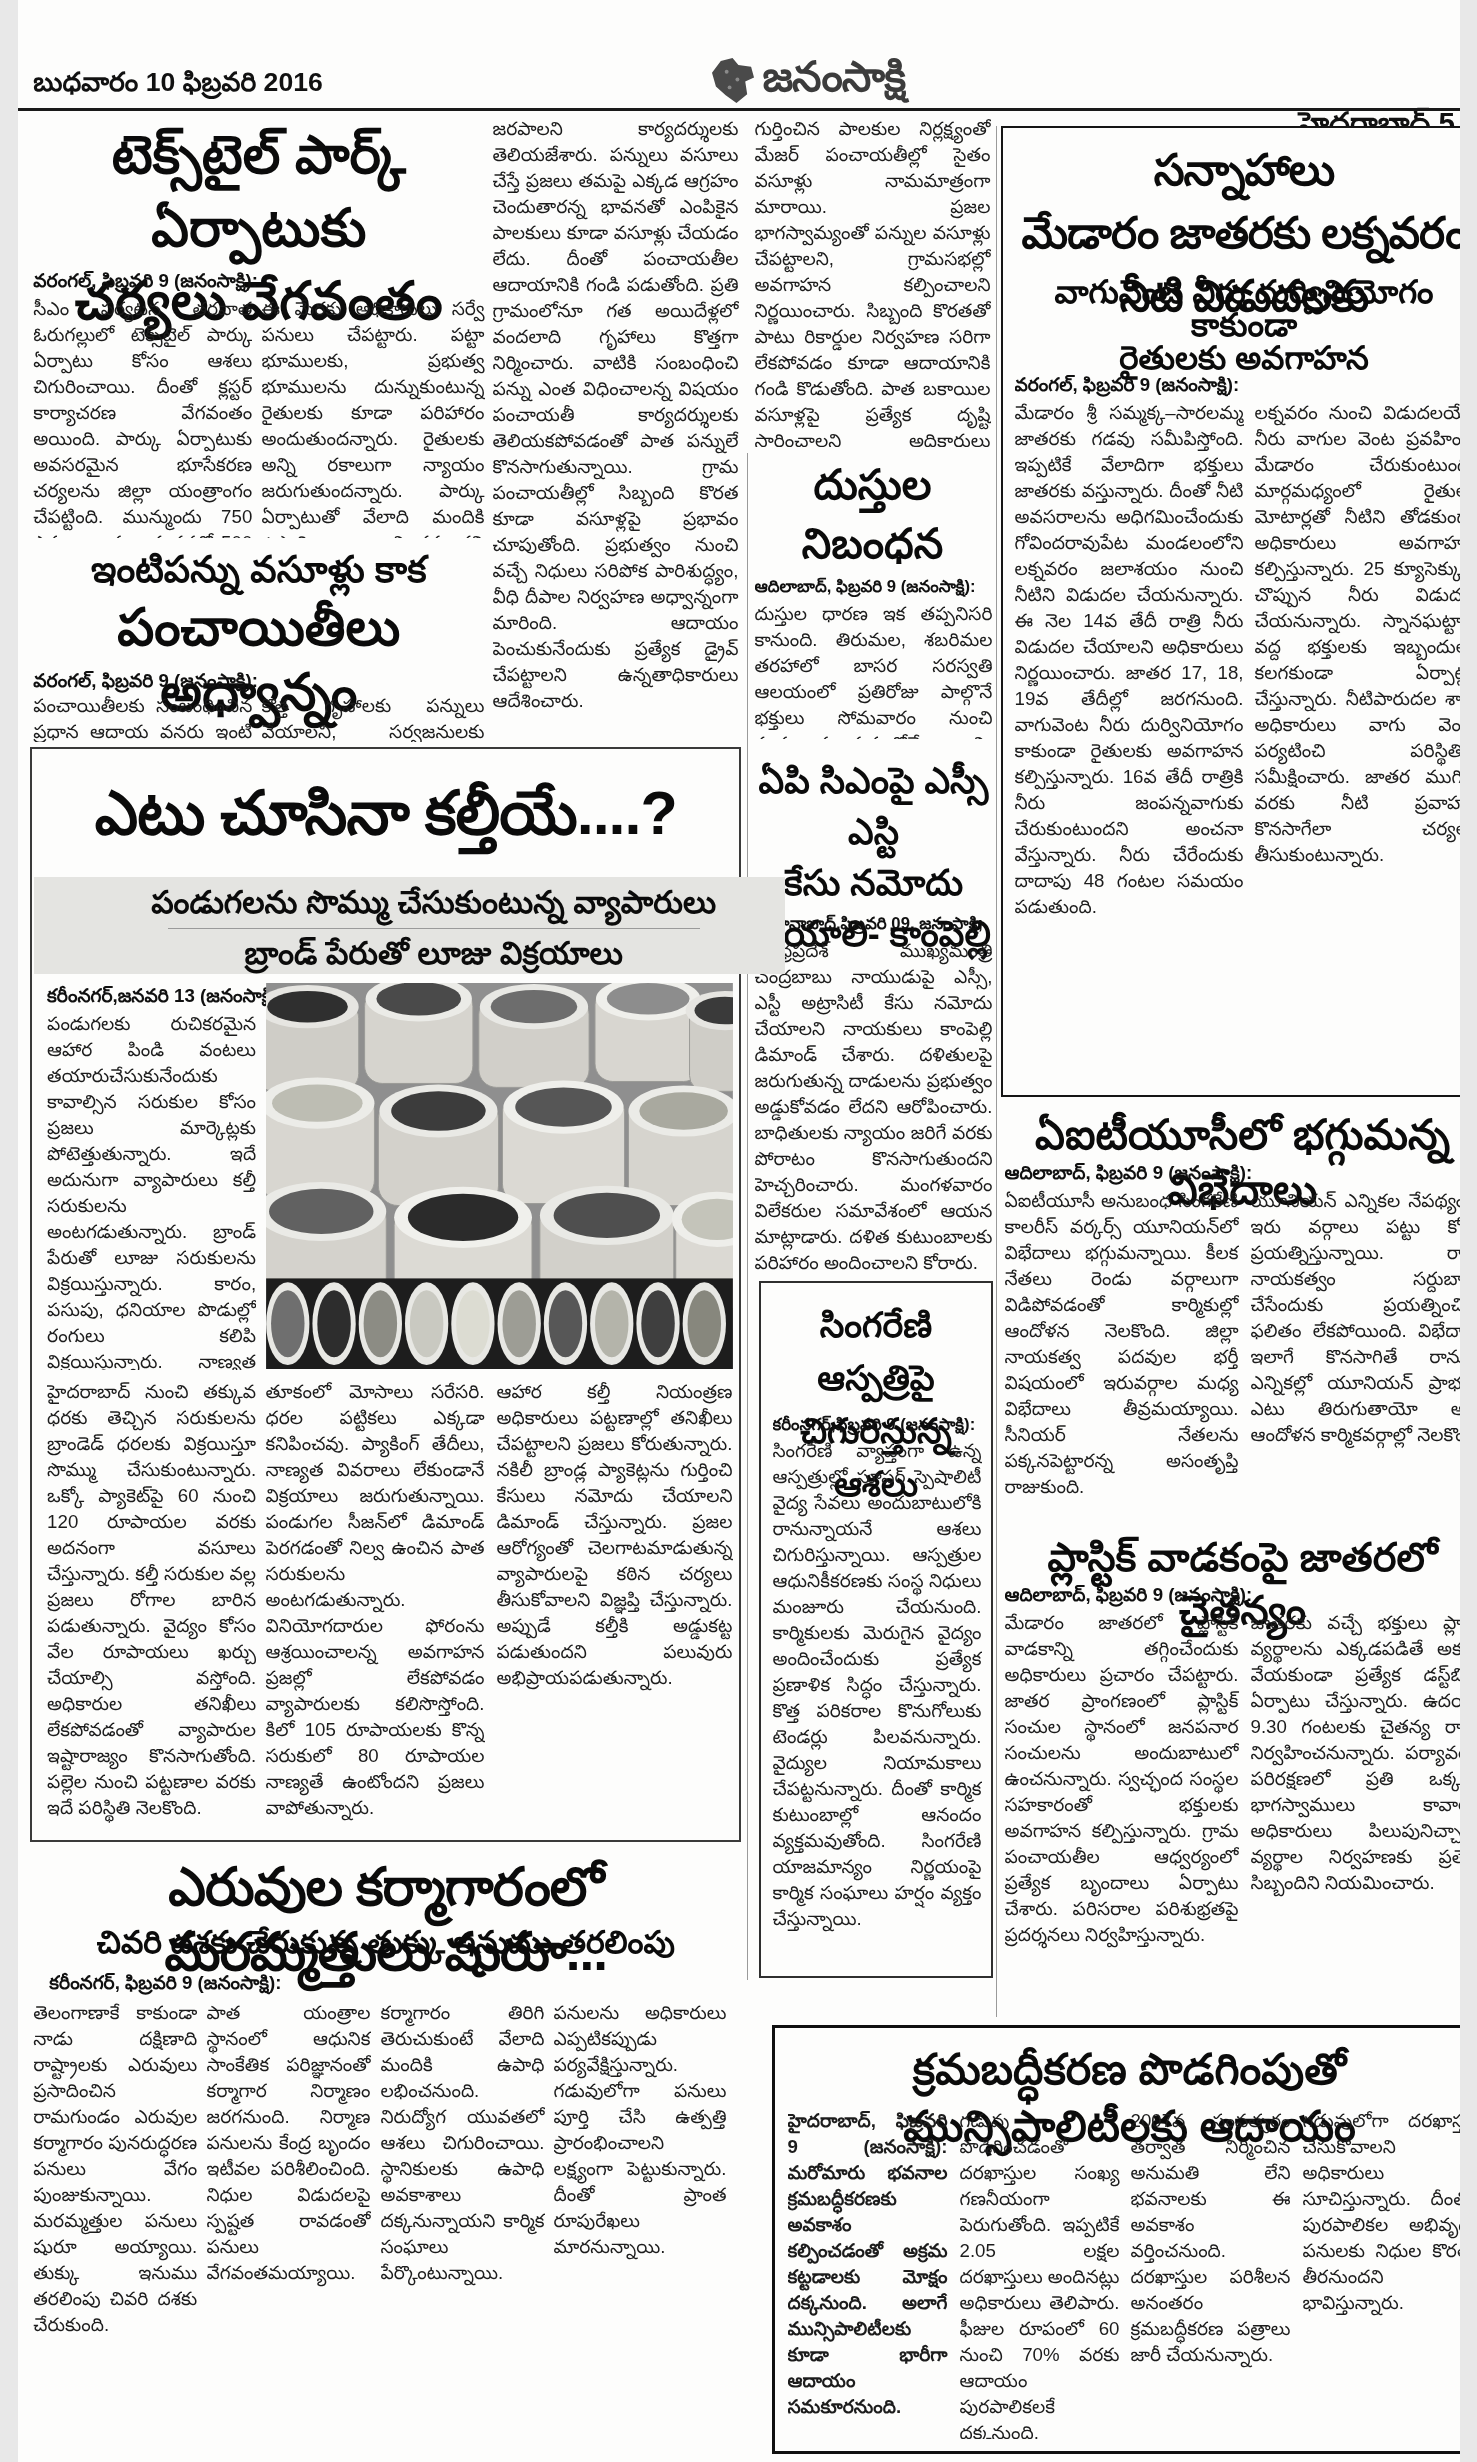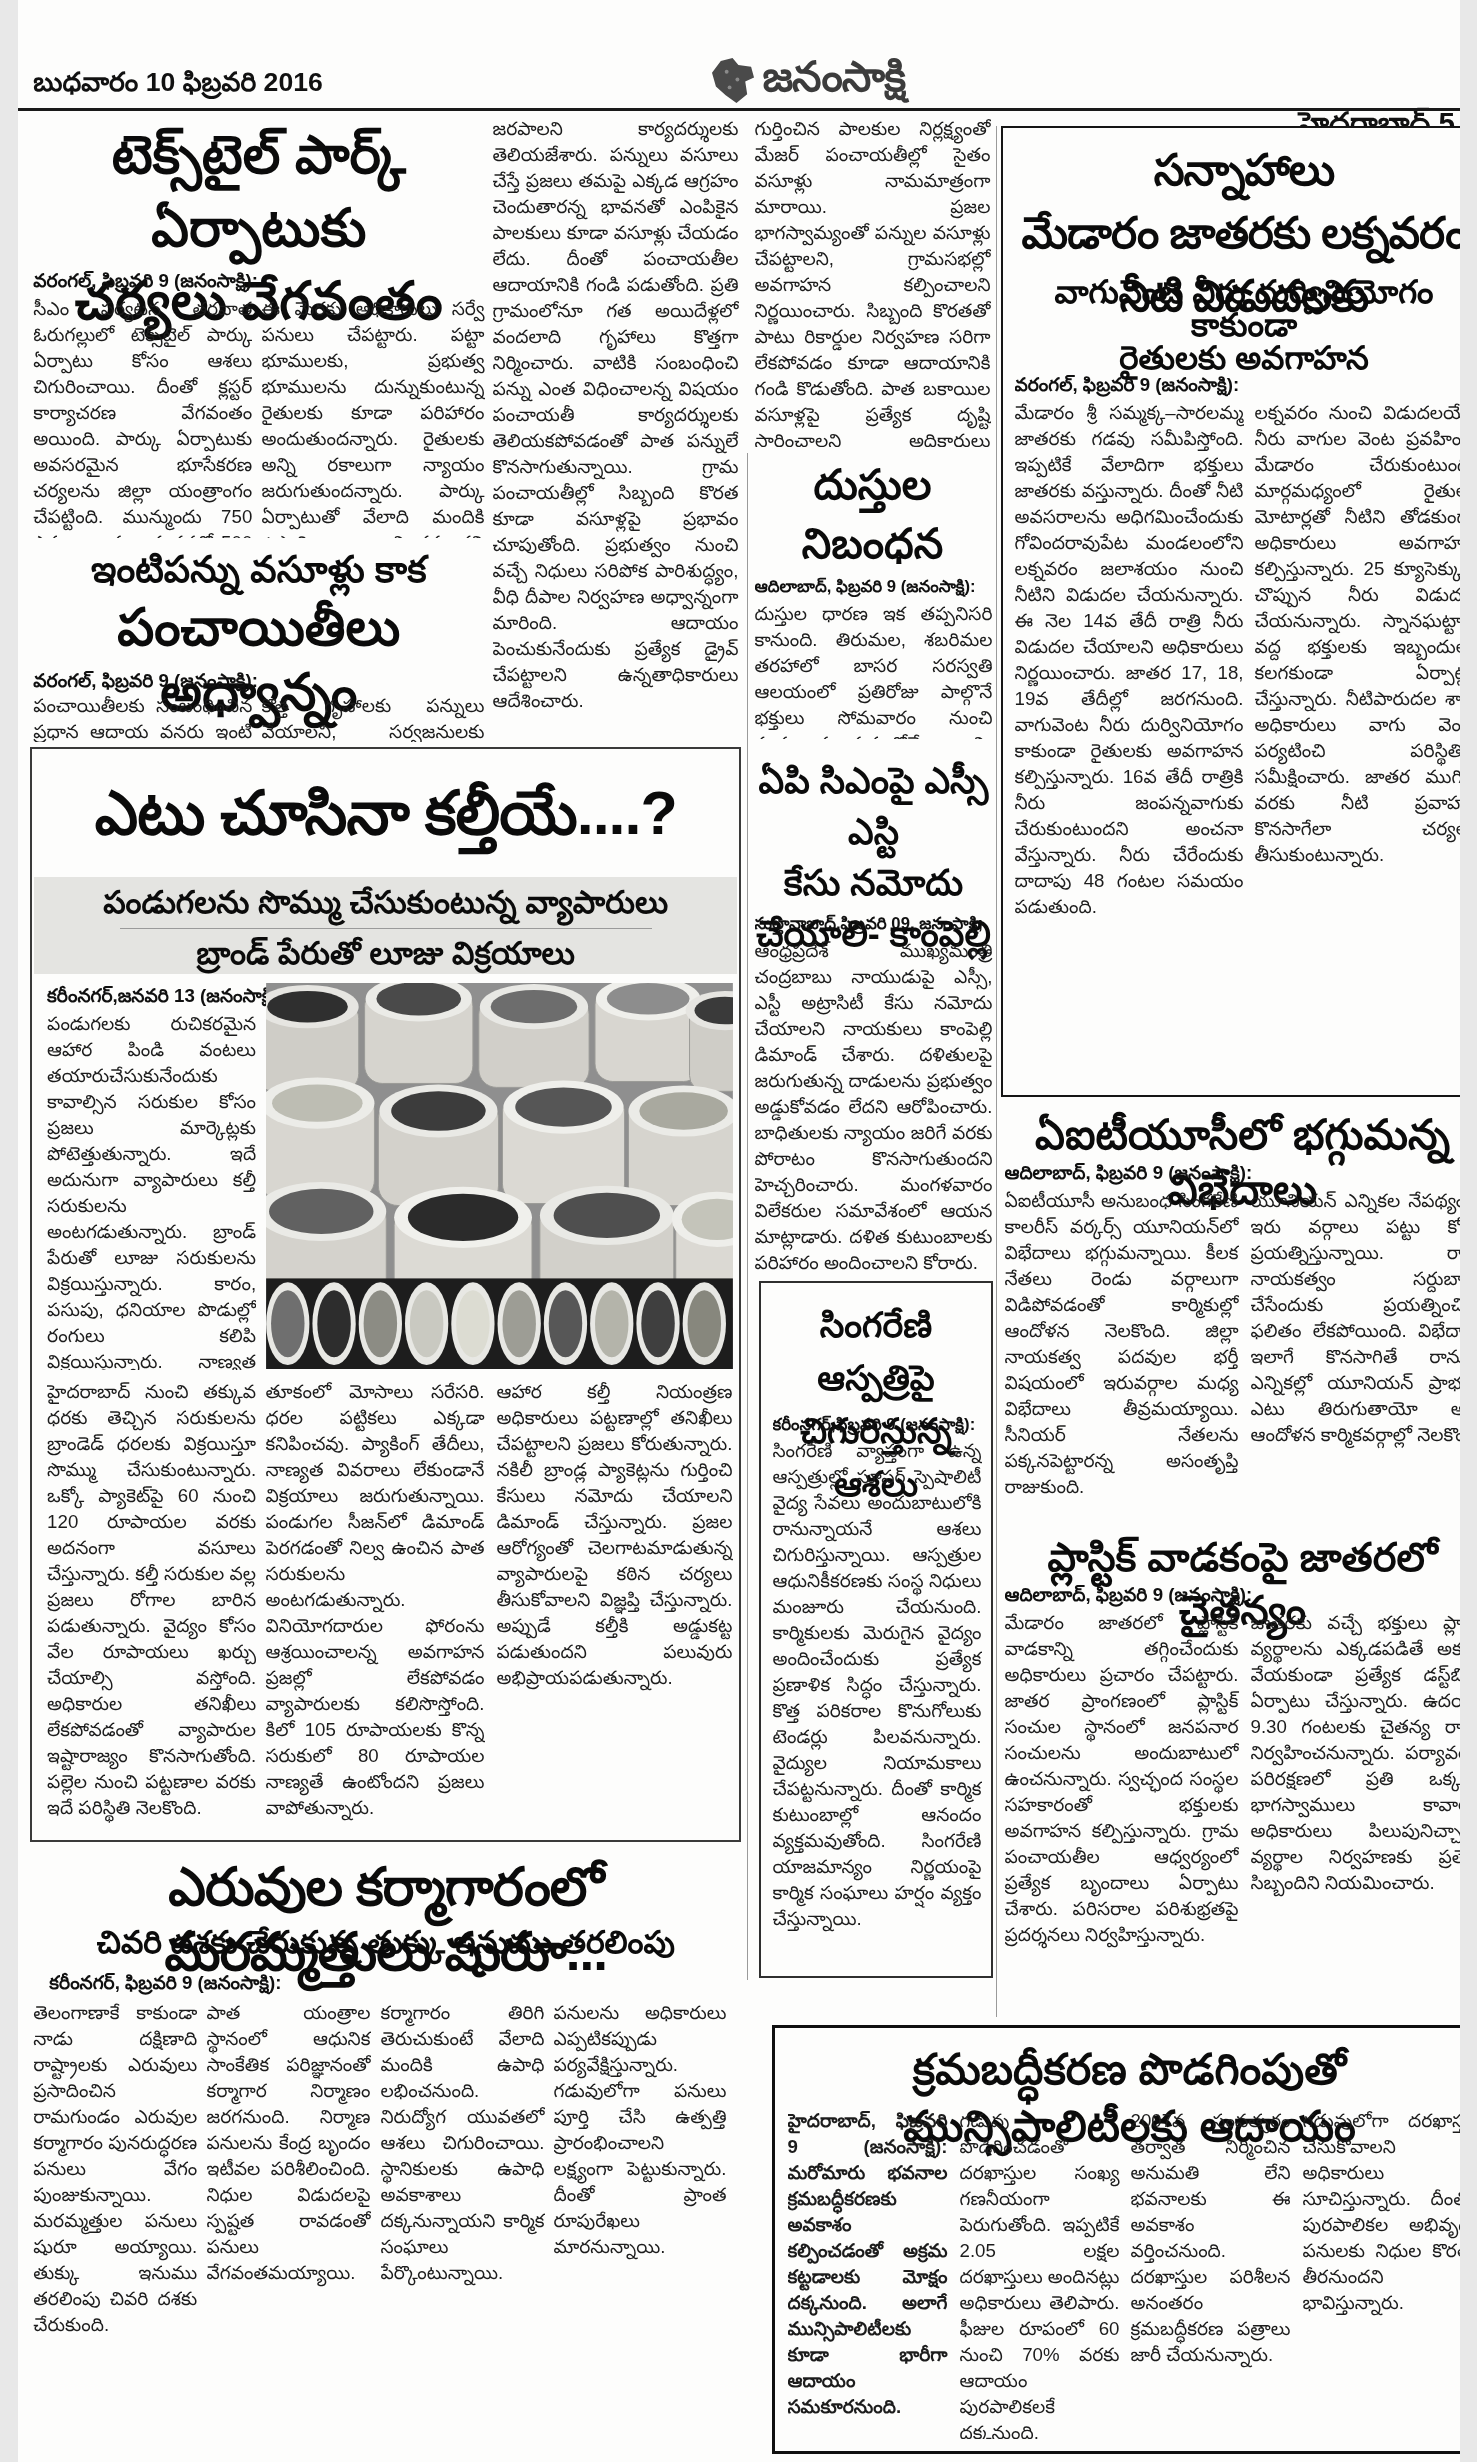--- a/index.html
+++ b/index.html
@@ -5,21 +5,21 @@
   html,body{margin:0;padding:0;background:#e8e8e8;}
   #page{position:relative;width:1442px;height:2463px;background:#fdfdfc;margin:0 auto;
         font-family:"Liberation Sans","DejaVu Sans",sans-serif;overflow:hidden;}
   .abs{position:absolute;}
   .hl{font-weight:bold;text-align:center;color:#0b0b0b;}
   .dl{font-weight:bold;font-size:18.7px;color:#101010;white-space:nowrap;overflow:hidden;}
   .col{text-align:justify;font-size:18.7px;line-height:26px;color:#1c1c1c;overflow:hidden;word-break:break-word;}
   .rule{background:#1a1a1a;}
   .vline{background:#9a9a9a;width:1px;}
   .box{border:2px solid #2f2f2f;box-sizing:border-box;background:#fdfdfc;}
-  .band{background:#e4e4e1;}
+  .band{background:#e4e4e1;padding-left:48px;}
   .bandline{height:1px;background:#9a9a9a;margin:3.9px auto;}
   .logo-wrap{display:flex;align-items:center;gap:7.9px;}
   .logo-text{font-weight:bold;font-size:42px;letter-spacing:-1px;color:#3c3c3c;}
 </style>
 </head>
 <body>
 
 <div id="page">
 
   <div class="abs" style="left:15.8px;top:67px;font-size:26.6px;font-weight:bold;color:#111;">బుధవారం 10 ఫిబ్రవరి 2016</div>

